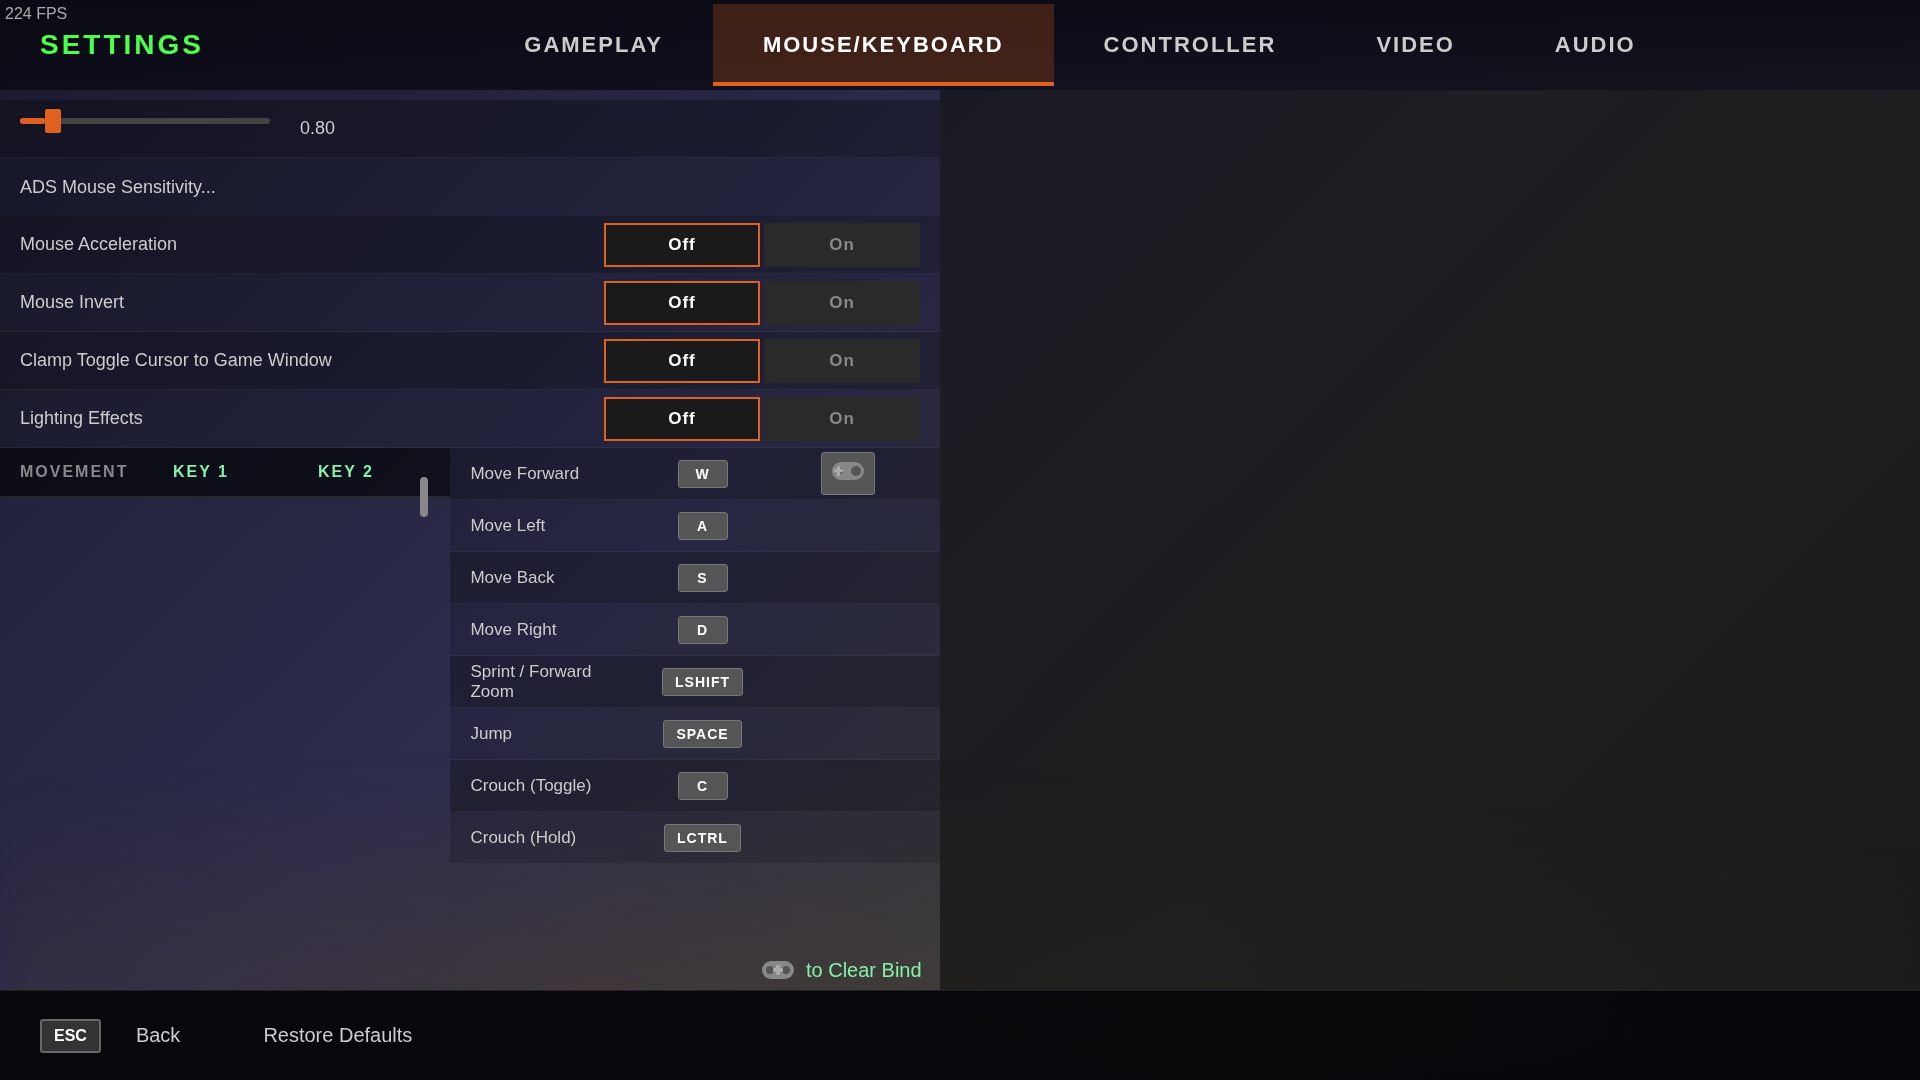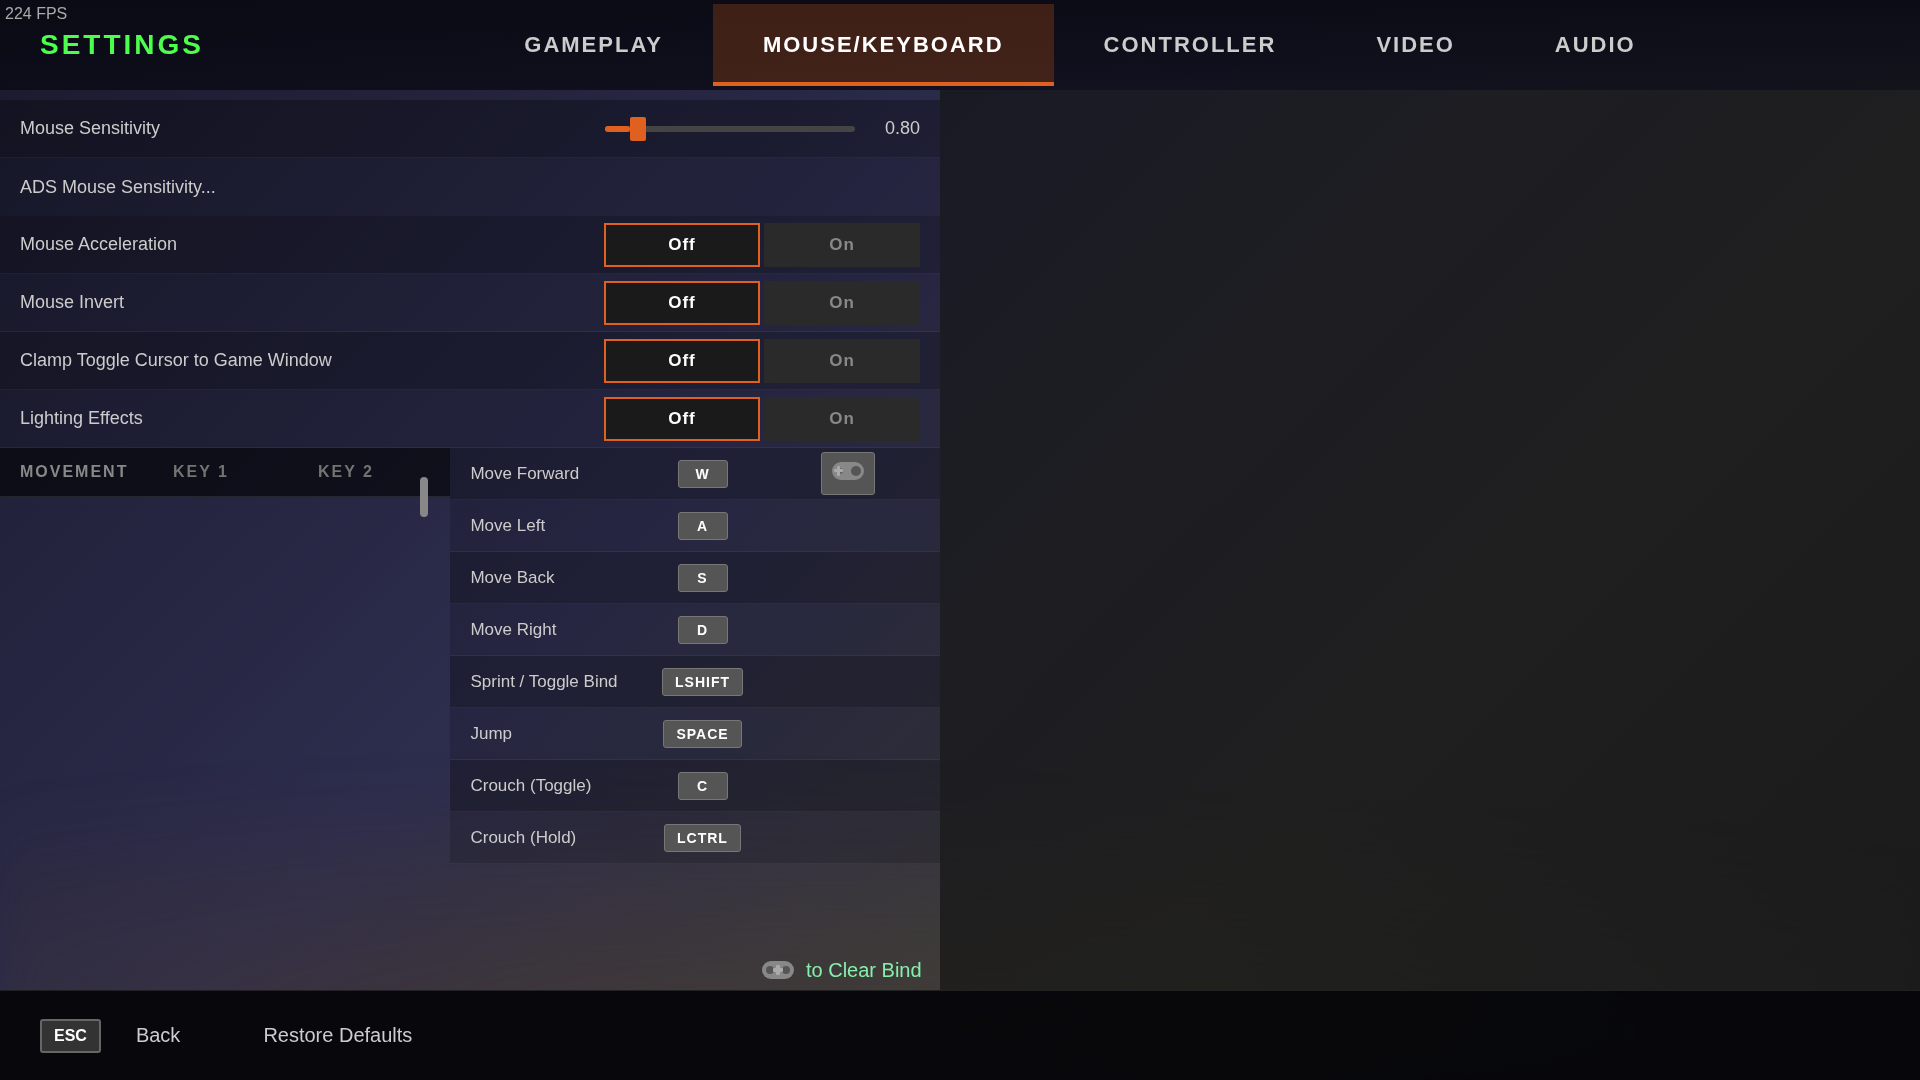--- a/index.html
+++ b/index.html
@@ -140,21 +140,21 @@
 
     .setting-label {
       color: #cccccc;
       font-size: 18px;
       flex: 1;
     }
 
     
     .slider-container {
       display: flex;
-      align-items: center;
+      align-items: flex-start;
       gap: 15px;
     }
 
     .slider-track {
       width: 250px;
       height: 6px;
       background: #444;
       border-radius: 3px;
       position: relative;
     }
@@ -241,21 +241,21 @@
     .keybind-header-movement {
       flex: 1;
       color: #888888;
       font-size: 16px;
       font-weight: 700;
       letter-spacing: 2px;
     }
 
     .keybind-header-key {
       width: 145px;
-      color: #737373;
+      color: #86efac;
       font-size: 16px;
       font-weight: 700;
       letter-spacing: 2px;
       text-align: center;
     }
 
     .keybind-rows {
       flex: 1;
       overflow: hidden;
       position: relative;
@@ -398,21 +398,20 @@
     <div class="nav-tab">CONTROLLER</div>
     <div class="nav-tab">VIDEO</div>
     <div class="nav-tab">AUDIO</div>
   </nav>
 </header>
 
 <div class="main-content">
   <div class="settings-panel">
 
     <div class="setting-row">
-      <span class="setting-label">Mouse Sensitivity</span>
       <div class="slider-container">
         <div class="slider-track">
           <div class="slider-fill" style="width:10%"></div>
           <div class="slider-thumb" style="left:10%"></div>
         </div>
         <span class="slider-value">0.80</span>
       </div>
     </div>
 
     <div class="ads-row">
@@ -491,21 +490,21 @@
             <div class="keybind-key2"></div>
           </div>
           <div class="keybind-row">
             <span class="keybind-action">Move Right</span>
             <div class="keybind-key1">
               <span class="key-badge">D</span>
             </div>
             <div class="keybind-key2"></div>
           </div>
           <div class="keybind-row">
-            <span class="keybind-action">Sprint / Toggle Bind</span>
+            <span class="keybind-action">Sprint / Forward Zoom</span>
             <div class="keybind-key1">
               <span class="key-badge">LSHIFT</span>
             </div>
             <div class="keybind-key2"></div>
           </div>
           <div class="keybind-row">
             <span class="keybind-action">Jump</span>
             <div class="keybind-key1">
               <span class="key-badge">SPACE</span>
             </div>

